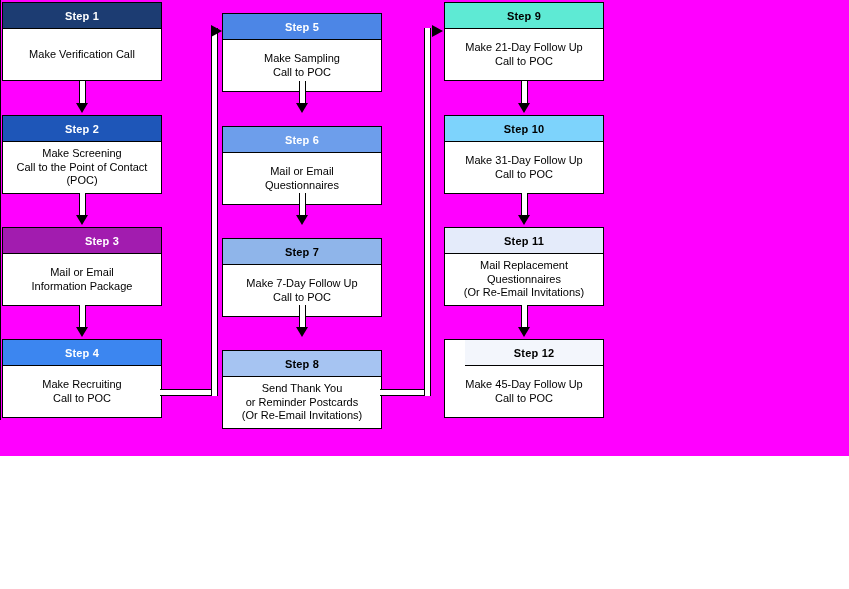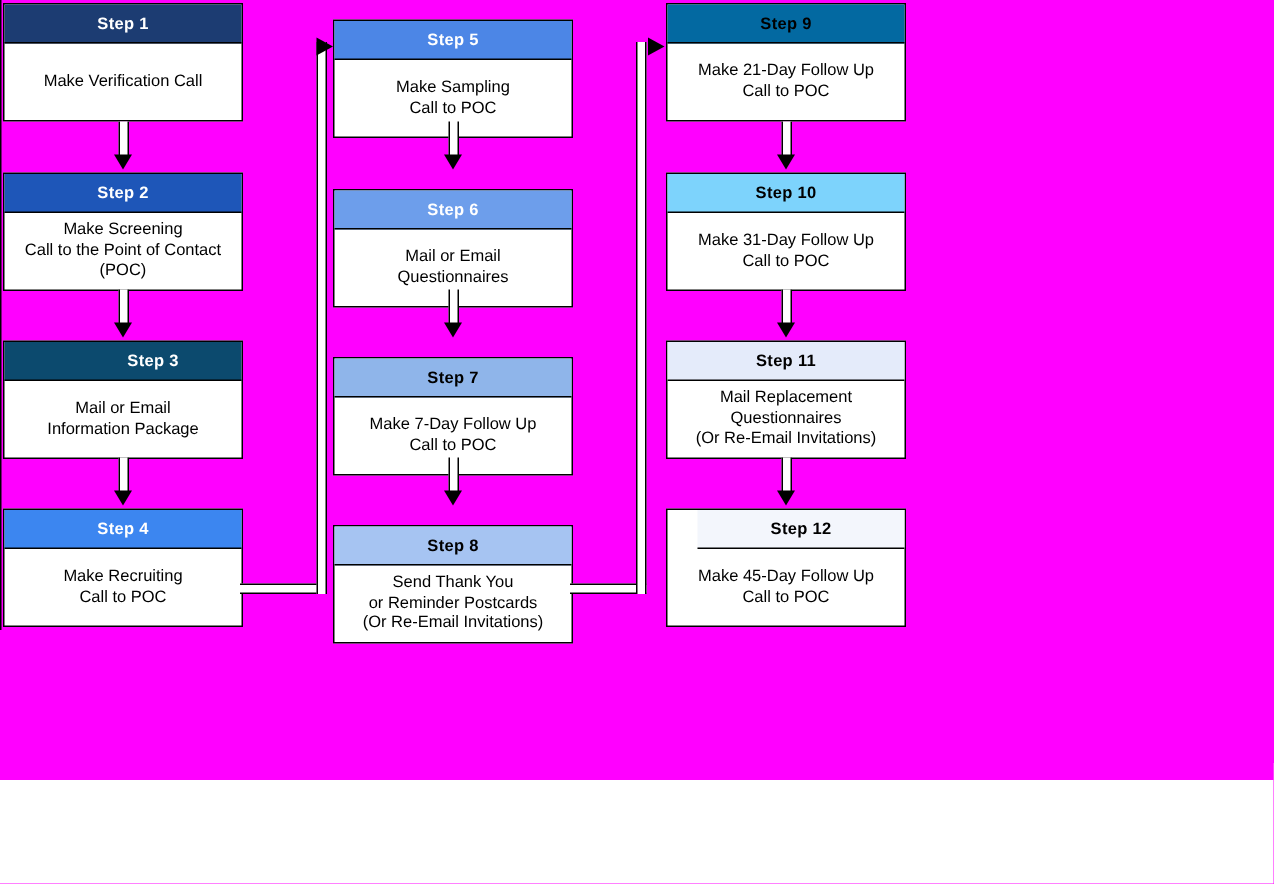--- a/index.html
+++ b/index.html
@@ -1,20 +1,20 @@
 <!DOCTYPE html>
 <html><head>
 <meta charset="utf-8">
 <style>
   html,body{margin:0;padding:0;}
   body{
     width:849px;height:589px;overflow:hidden;position:relative;
     font-family:"Liberation Sans", sans-serif;
   }
-  .canvas{position:absolute;left:0;top:0;width:849px;height:520px;background:#FF00FF;}
+  .canvas{position:absolute;left:0;top:0;width:849px;height:456px;background:#FF00FF;}
   .page-edge{position:absolute;left:0;top:0;width:1px;height:420px;background:#000;}
 
   .step-box{
     position:absolute;width:160px;height:79px;box-sizing:border-box;
     background:#fff;border:1.5px solid #000;
   }
   .c0{left:2px;} .c1{left:222px;margin-top:11px;} .c2{left:444px;}
   .r0{top:2px;} .r1{top:115px;} .r2{top:227px;} .r3{top:339px;}
 
   .step-header{
@@ -81,21 +81,21 @@
     <div class="step-header" style="background: rgb(30, 86, 184); color: rgb(255, 255, 255);">
         <span>Step 2</span>
       </div>
     <div class="step-body">
       <div>Make Screening</div>
       <div>Call to the Point of Contact</div>
       <div>(POC)</div>
     </div>
   </div>
   <div class="step-box c0 r2">
-    <div class="step-header" style="background: #0c4a6e; color: rgb(255, 255, 255); padding-left: 40px;">
+    <div class="step-header" style="background: #a21caf; color: rgb(255, 255, 255); padding-left: 40px;">
         <span>Step 3</span>
       </div>
     <div class="step-body">
       <div>Mail or Email</div>
       <div>Information Package</div>
     </div>
   </div>
   <div class="step-box c0 r3">
     <div class="step-header" style="background: rgb(60, 134, 240); color: rgb(255, 255, 255);">
         <span>Step 4</span>
@@ -138,21 +138,21 @@
         <span>Step 8</span>
       </div>
     <div class="step-body">
       <div>Send Thank You</div>
       <div>or Reminder Postcards</div>
       <div>(Or Re-Email Invitations)</div>
     </div>
   </div>
 
   <div class="step-box c2 r0">
-    <div class="step-header" style="background: #0369a1; color: rgb(0, 0, 0);">
+    <div class="step-header" style="background: #5eead4; color: rgb(0, 0, 0);">
         <span>Step 9</span>
       </div>
     <div class="step-body">
       <div>Make 21-Day Follow Up</div>
       <div>Call to POC</div>
     </div>
   </div>
   <div class="step-box c2 r1">
     <div class="step-header" style="background: #7dd3fc; color: rgb(0, 0, 0);">
         <span>Step 10</span>

